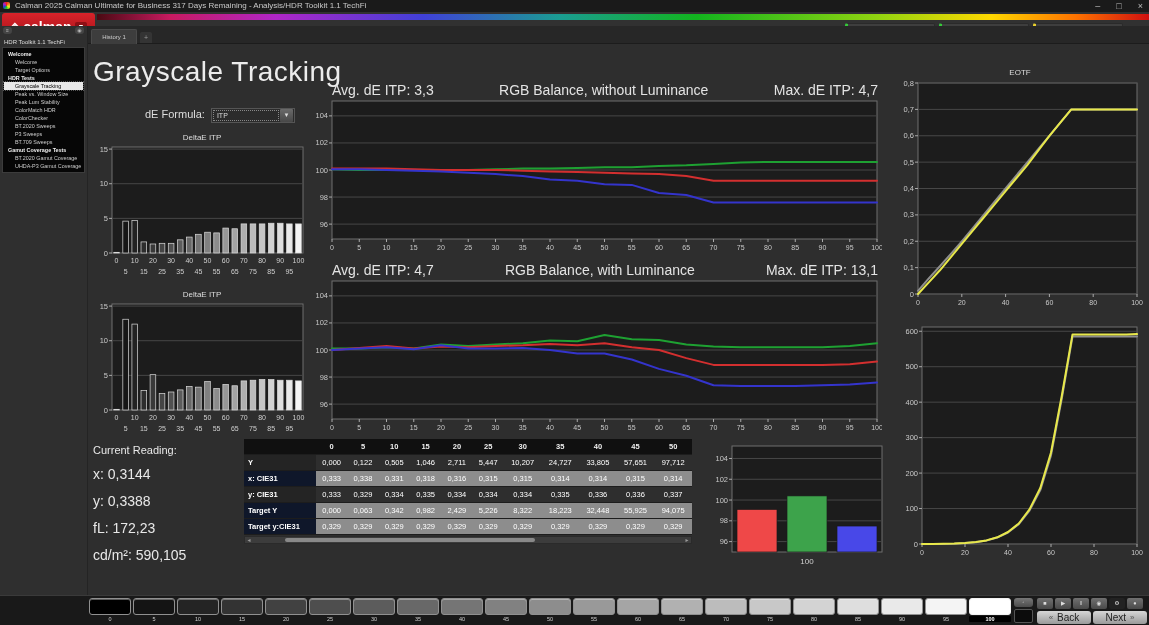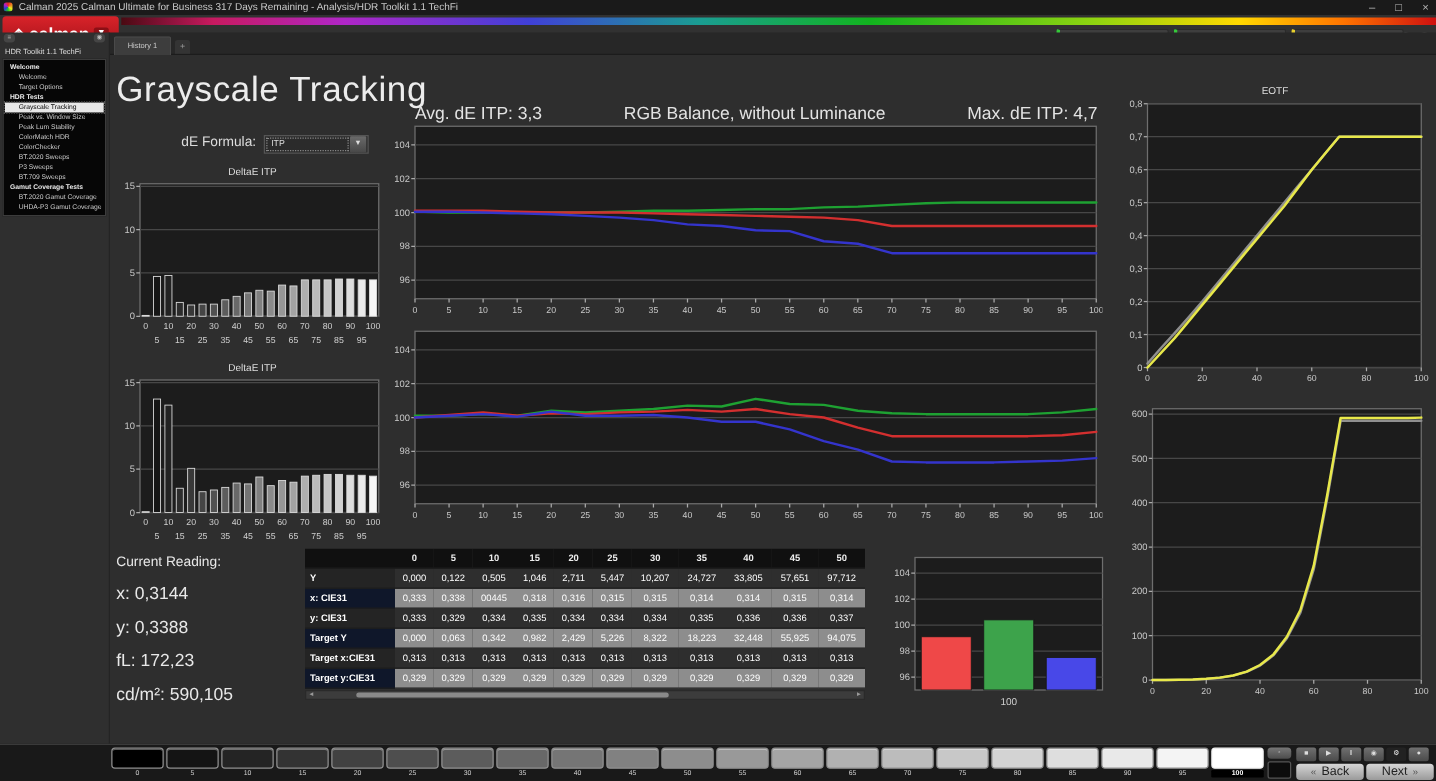--- a/index.html
+++ b/index.html
@@ -379,20 +379,25 @@
             <line x1="565" x2="565" y1="141" y2="144" stroke="#aaa" stroke-width="1"></line>
             <text x="565" y="152" text-anchor="middle" fill="#c9c9c9" font-size="7" font-family="Liberation Sans, sans-serif">100</text>
             <polyline points="20.0,71.3 47.3,72.0 74.5,72.0 101.8,72.0 129.0,72.0 156.3,72.0 183.5,71.3 210.8,70.6 238.0,70.6 265.3,70.0 292.5,69.3 319.8,69.3 347.0,67.9 374.3,67.3 401.5,65.9 428.8,64.6 456.0,63.9 483.3,63.9 510.5,63.9 537.8,63.9 565.0,63.9" fill="none" stroke="#1ea132" stroke-width="2" stroke-linejoin="round" stroke-linecap="round"></polyline>
             <polyline points="20.0,70.6 47.3,70.6 74.5,70.6 101.8,71.3 129.0,72.0 156.3,72.0 183.5,72.0 210.8,72.7 238.0,73.4 265.3,74.0 292.5,74.7 319.8,75.4 347.0,76.1 374.3,78.1 401.5,82.8 428.8,82.8 456.0,82.8 483.3,82.8 510.5,82.8 537.8,82.8 565.0,82.8" fill="none" stroke="#d32f2f" stroke-width="2" stroke-linejoin="round" stroke-linecap="round"></polyline>
             <polyline points="20.0,71.3 47.3,71.3 74.5,72.0 101.8,72.7 129.0,73.4 156.3,74.7 183.5,76.1 210.8,78.1 238.0,81.5 265.3,82.8 292.5,86.2 319.8,86.9 347.0,95.0 374.3,97.0 401.5,104.5 428.8,104.5 456.0,104.5 483.3,104.5 510.5,104.5 537.8,104.5 565.0,104.5" fill="none" stroke="#3434cc" stroke-width="2" stroke-linejoin="round" stroke-linecap="round"></polyline>
           </svg>
         </div>
     </div>
 
     <div class="chart" id="rgb2">
+      <div class="chart3-header">
+        <span>Avg. dE ITP: 4,7</span>
+        <span class="mid">RGB Balance, with Luminance</span>
+        <span>Max. dE ITP: 13,1</span>
+      </div>
       <div class="plot">
           <svg width="570" height="156">
             <rect x="20" y="3" width="545" height="138" fill="#1c1c1c" stroke="#6e6e6e" stroke-width="1"></rect>
             <line x1="20" x2="565" y1="126.1176470588236" y2="126.1176470588236" stroke="#474747" stroke-width="1"></line>
             <line x1="17" x2="20" y1="126.1176470588236" y2="126.1176470588236" stroke="#aaa" stroke-width="1"></line>
             <text x="16" y="128.6176470588236" text-anchor="end" fill="#c9c9c9" font-size="7.5" font-family="Liberation Sans, sans-serif">96</text>
             <line x1="20" x2="565" y1="99.0588235294118" y2="99.0588235294118" stroke="#474747" stroke-width="1"></line>
             <line x1="17" x2="20" y1="99.0588235294118" y2="99.0588235294118" stroke="#aaa" stroke-width="1"></line>
             <text x="16" y="101.5588235294118" text-anchor="end" fill="#c9c9c9" font-size="7.5" font-family="Liberation Sans, sans-serif">98</text>
             <line x1="20" x2="565" y1="72" y2="72" stroke="#474747" stroke-width="1"></line>
@@ -611,21 +616,21 @@
               <td>10,207</td>
               <td>24,727</td>
               <td>33,805</td>
               <td>57,651</td>
               <td>97,712</td>
             </tr>
             <tr class="light">
               <td class="lbl">x: CIE31</td>
               <td>0,333</td>
               <td>0,338</td>
-              <td>00445</td>
+              <td>0,331</td>
               <td>0,318</td>
               <td>0,316</td>
               <td>0,315</td>
               <td>0,315</td>
               <td>0,314</td>
               <td>0,314</td>
               <td>0,315</td>
               <td>0,314</td>
             </tr>
             <tr class="dark">
@@ -649,34 +654,20 @@
               <td>0,342</td>
               <td>0,982</td>
               <td>2,429</td>
               <td>5,226</td>
               <td>8,322</td>
               <td>18,223</td>
               <td>32,448</td>
               <td>55,925</td>
               <td>94,075</td>
             </tr>
-            <tr class="dark">
-              <td class="lbl">Target x:CIE31</td>
-              <td>0,313</td>
-              <td>0,313</td>
-              <td>0,313</td>
-              <td>0,313</td>
-              <td>0,313</td>
-              <td>0,313</td>
-              <td>0,313</td>
-              <td>0,313</td>
-              <td>0,313</td>
-              <td>0,313</td>
-              <td>0,313</td>
-            </tr>
             <tr class="light">
               <td class="lbl">Target y:CIE31</td>
               <td>0,329</td>
               <td>0,329</td>
               <td>0,329</td>
               <td>0,329</td>
               <td>0,329</td>
               <td>0,329</td>
               <td>0,329</td>
               <td>0,329</td>

